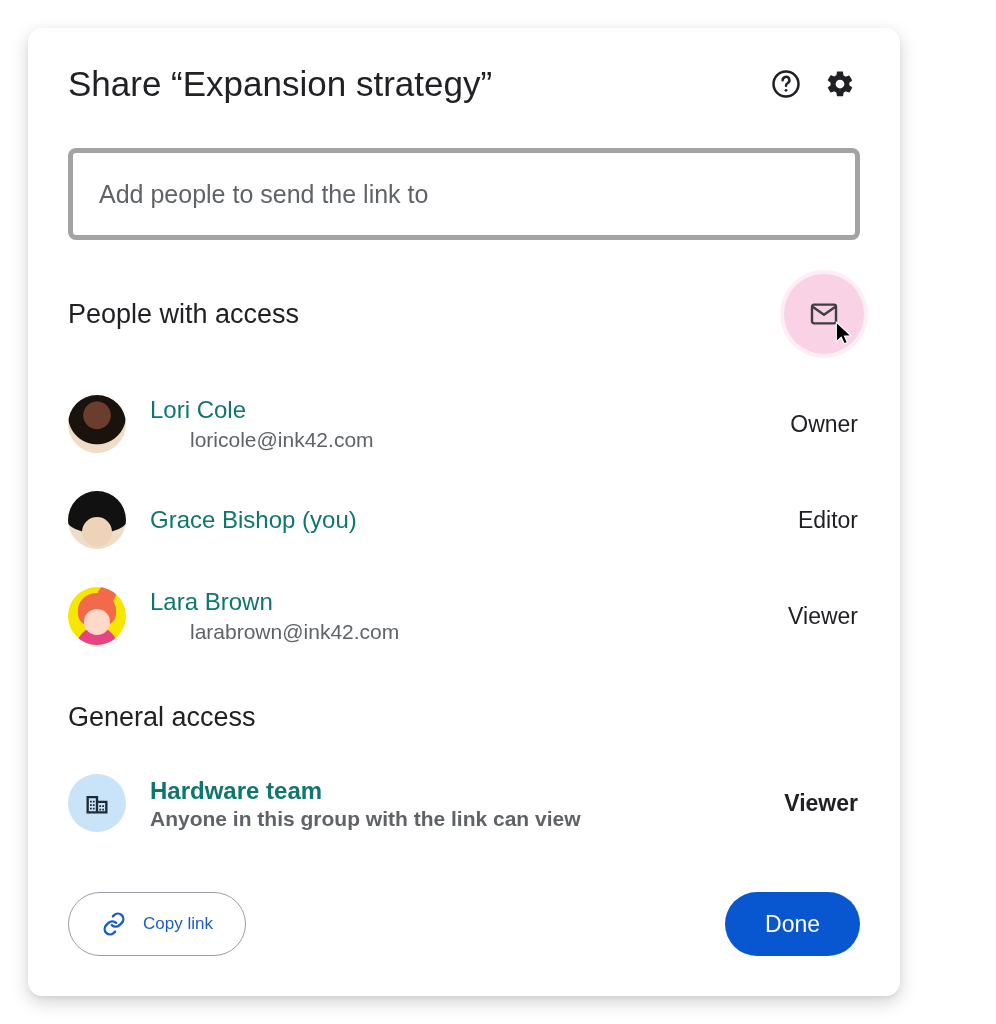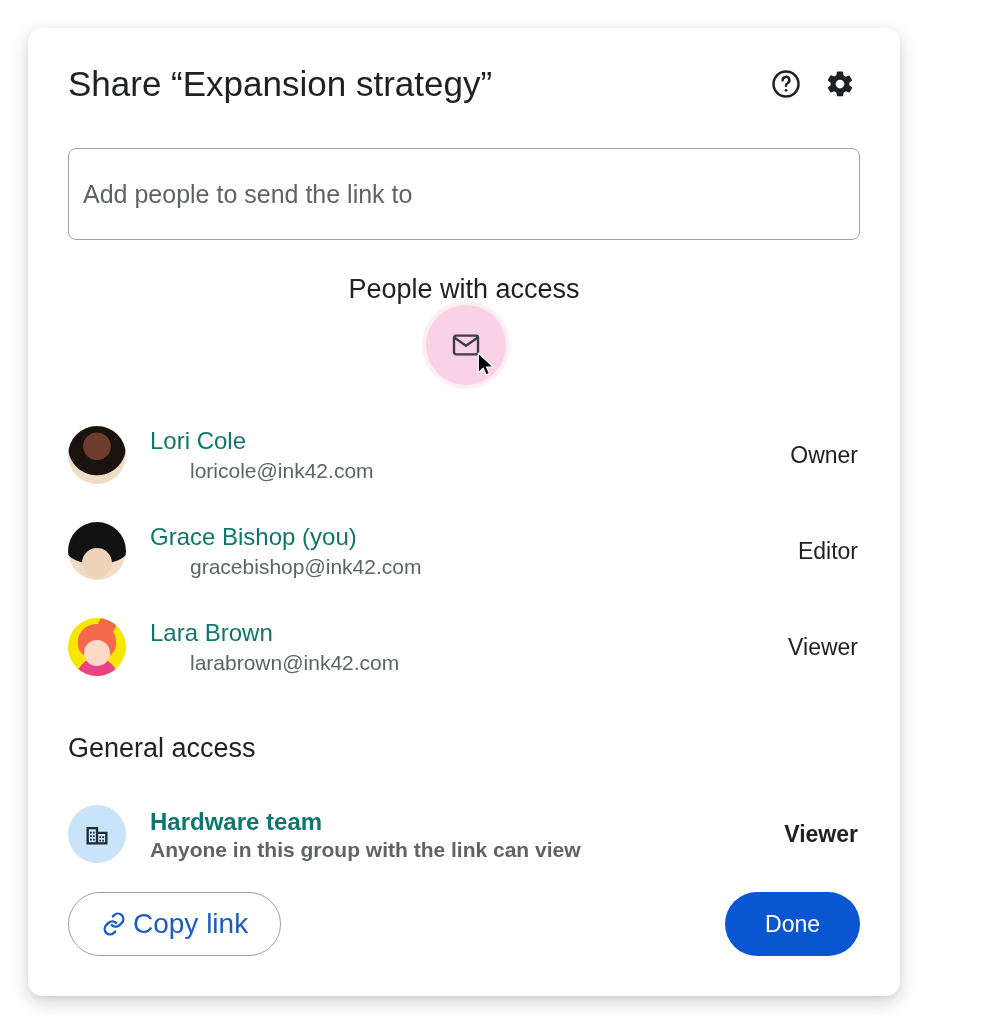--- a/index.html
+++ b/index.html
@@ -32,26 +32,26 @@
     letter-spacing: 0px;
   }
   .hdr-btn {
     width: 40px; height: 40px;
     display: flex; align-items: center; justify-content: center;
     margin-left: 14px;
     cursor: pointer;
     border-radius: 50%;
   }
   .input-row {
-    border: 1px solid #a3a3a3;
+    border: 5px solid #a3a3a3;
     border-radius: 8px;
     height: 92px;
     display: flex;
     align-items: center;
-    padding: 0 12px;
+    padding: 0 24px;
     margin-bottom: 34px;
   }
   .input-row input {
     border: none;
     outline: none;
     width: 100%;
     font-size: 25px;
     color: #202124;
     background: transparent;
   }
@@ -59,21 +59,20 @@
   .section-h {
     font-size: 27px;
     font-weight: 500;
     color: #202124;
     margin: 0 0 22px 0;
   }
   .access-sec-row {
     display: flex;
     align-items: center;
     margin-bottom: 22px;
-    flex-direction: column;
   }
   .access-sec-row .section-h { margin: 0; flex: 1; }
   .email-highlight {
     position: relative;
     width: 80px; height: 80px;
     border-radius: 50%;
     background: #f9d2e5;
     display: flex; align-items: center; justify-content: center;
     box-shadow: 0 0 0 4px rgba(249,210,229,0.4);
     cursor: pointer;
@@ -137,24 +136,24 @@
     display: flex; align-items: center; justify-content: space-between;
   }
   .copy-btn {
     height: 64px;
     border: 1px solid #9aa0a6;
     border-radius: 32px;
     background: #fff;
     display: flex; align-items: center;
     padding: 0 32px;
     cursor: pointer;
-    font-size: 28px;
+    font-size: 17px;
     color: #1a5cc4;
     font-weight: 500;
-    gap: 6px;
+    gap: 16px;
   }
   .done-btn {
     height: 64px;
     border: none;
     border-radius: 32px;
     background: #0957d0;
     color: #fff;
     font-size: 23px;
     font-weight: 500;
     padding: 0 40px;
@@ -215,21 +214,20 @@
       <div class="pname">Lori Cole</div>
       <div class="pemail">loricole@ink42.com</div>
     </div>
     <div class="prole">Owner</div>
   </div>
 
   <div class="person-row">
     <div class="avatar av-grace"></div>
     <div class="ptext">
       <div class="pname">Grace Bishop (you)</div>
-      <div class="pemail">gracebishop@ink42.com</div>
     </div>
     <div class="prole">Editor</div>
   </div>
 
   <div class="person-row">
     <div class="avatar av-lara">
         <div class="bun"></div>
         <div class="body"></div>
       </div>
     <div class="ptext">

